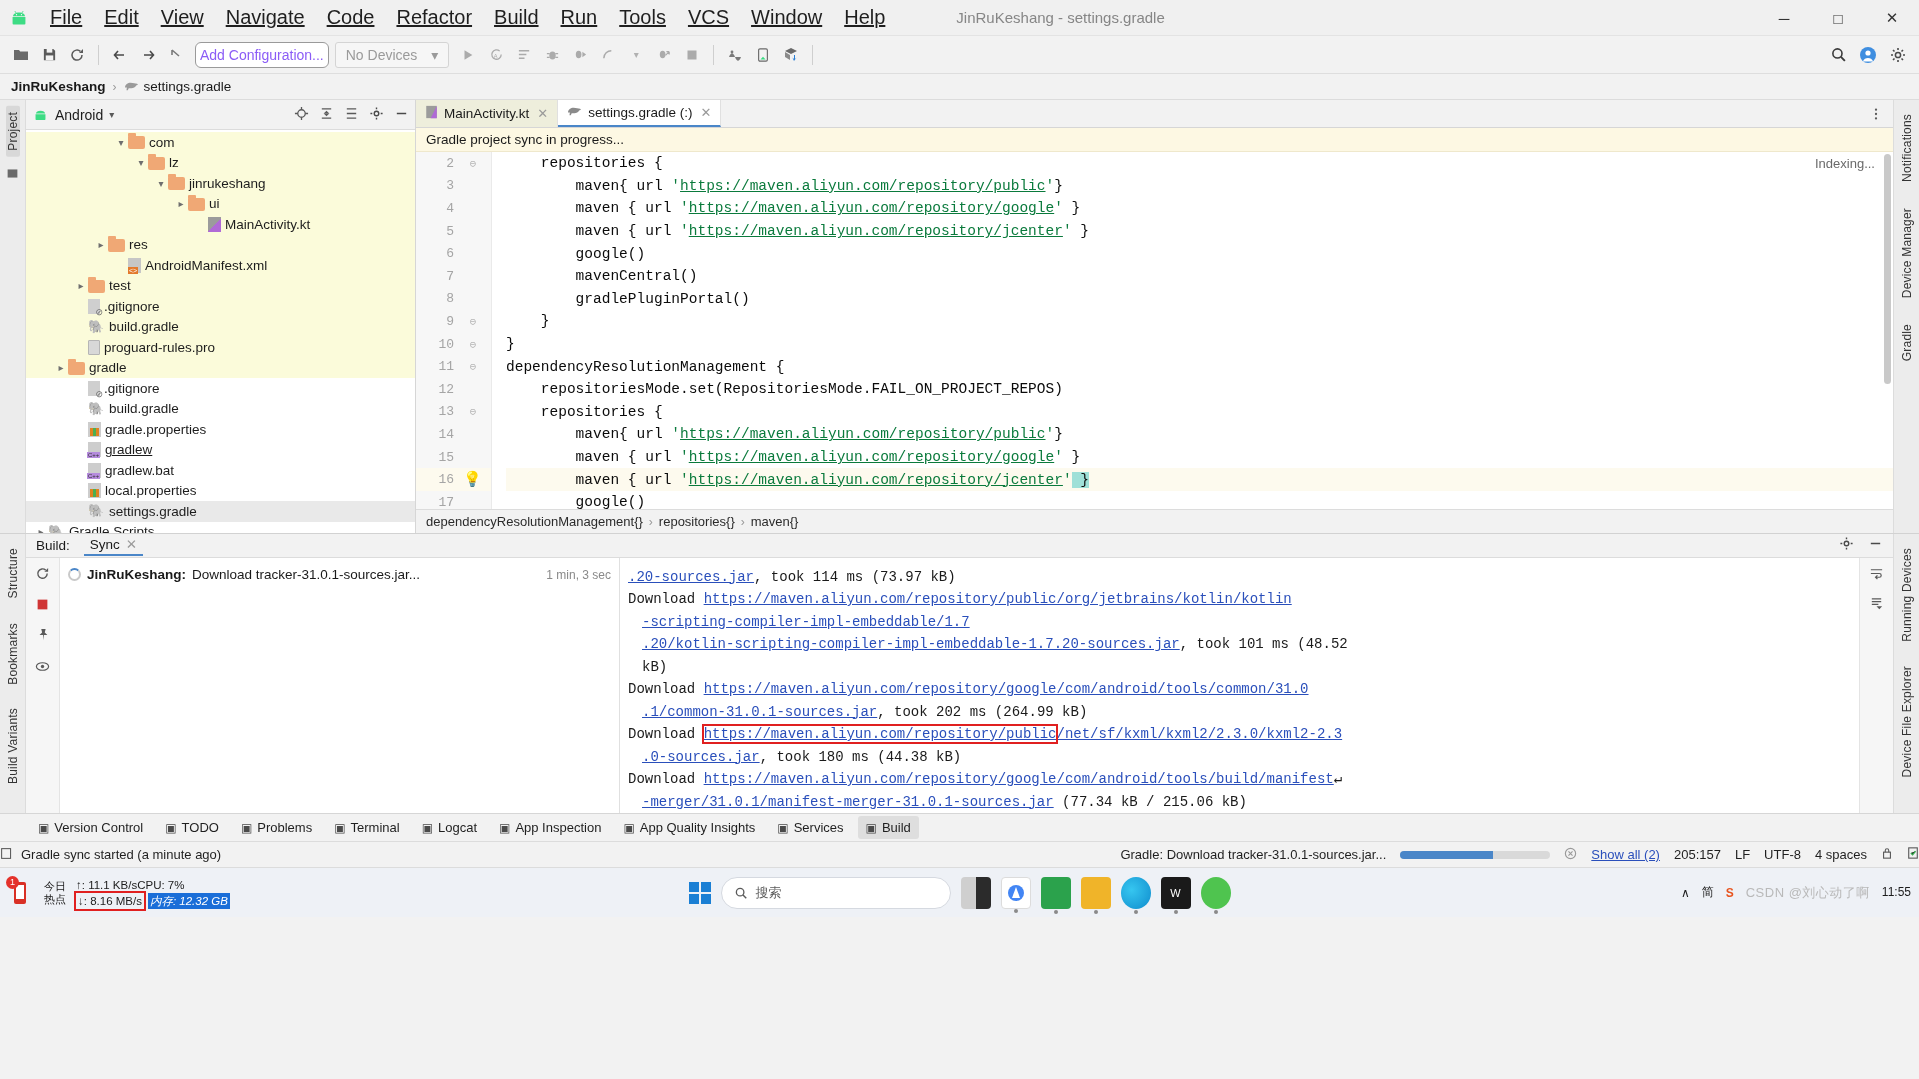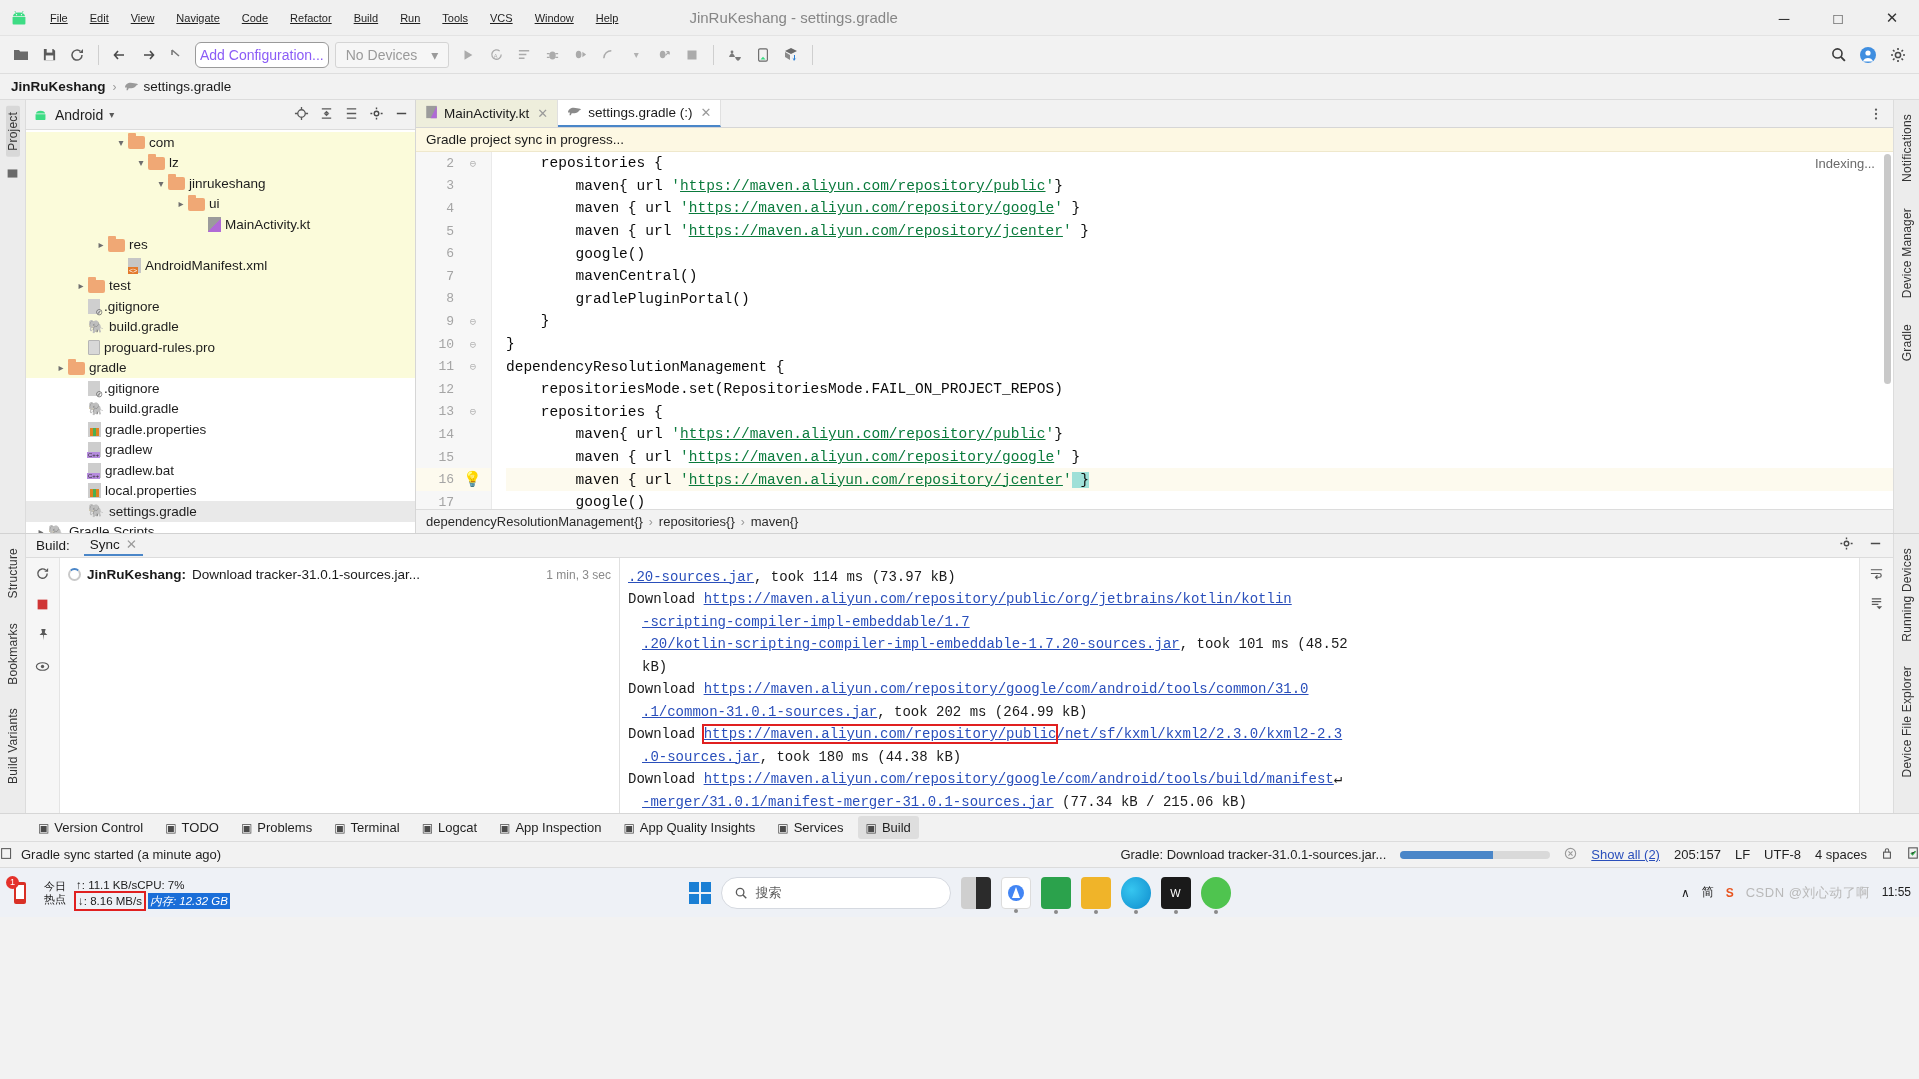--- a/index.html
+++ b/index.html
@@ -18,21 +18,21 @@
   .titlebar {
     display: flex; align-items: center;
     height: 36px; background: #f0f0f0;
     border-bottom: 1px solid #e3e3e3;
     padding-left: 8px;
     position: relative;
   }
   .droid-logo { width: 22px; height: 22px; margin-right: 10px; flex: none; }
   .menu { display: flex; align-items: center; gap: 2px; }
   .menu-item {
-    padding: 3px 10px; font-size: 11px; color: #1f1f1f; cursor: default;
+    padding: 3px 10px; font-size: 20px; color: #1f1f1f; cursor: default;
     white-space: nowrap;
   }
   .menu-item u { text-decoration: underline; }
   .win-title {
     margin-left: 61px; color: #868686; font-size: 15px; white-space: nowrap;
   }
   .win-ctrls { position: absolute; right: 0; top: 0; display: flex; height: 36px; }
   .win-btn {
     width: 54px; height: 36px; display: flex; align-items: center; justify-content: center;
     color: #333; font-size: 15px;
@@ -588,21 +588,21 @@
           <div class="tree-row" style="padding-left: 48px;">
             <span class="arrow"></span>
             <span class="ico ico-gradle">🐘</span>
             <span class="tree-label">build.gradle</span>
           </div>
           <div class="tree-row" style="padding-left: 48px;">
             <span class="arrow"></span>
             <span class="ico ico-props"></span>
             <span class="tree-label">gradle.properties</span>
           </div>
-          <div class="tree-row" style="padding-left: 48px;">
+          <div class="tree-row" style="padding-left: 48px; text-decoration: underline;">
             <span class="arrow"></span>
             <span class="ico ico-bat"></span>
             <span class="tree-label">gradlew</span>
           </div>
           <div class="tree-row" style="padding-left: 48px;">
             <span class="arrow"></span>
             <span class="ico ico-bat"></span>
             <span class="tree-label">gradlew.bat</span>
           </div>
           <div class="tree-row" style="padding-left: 48px;">

